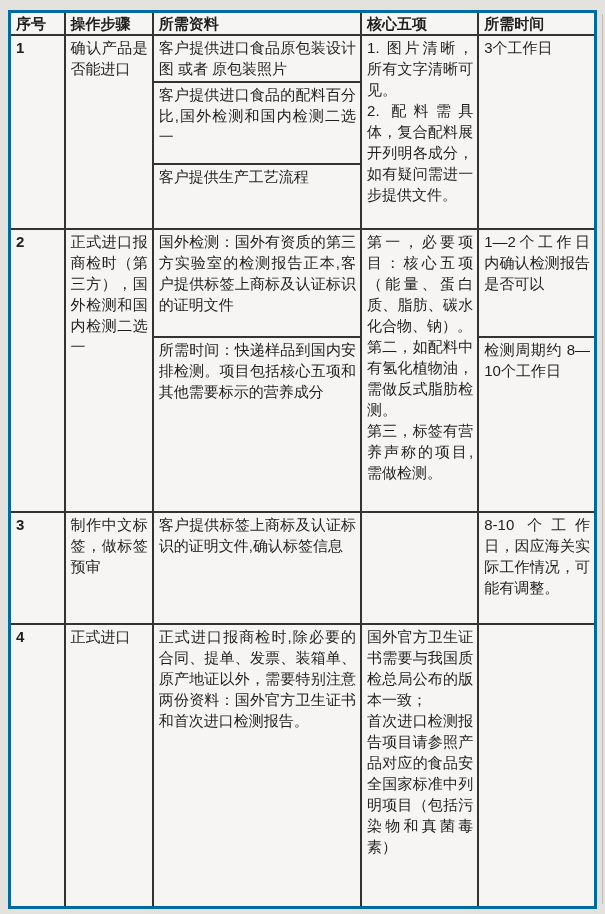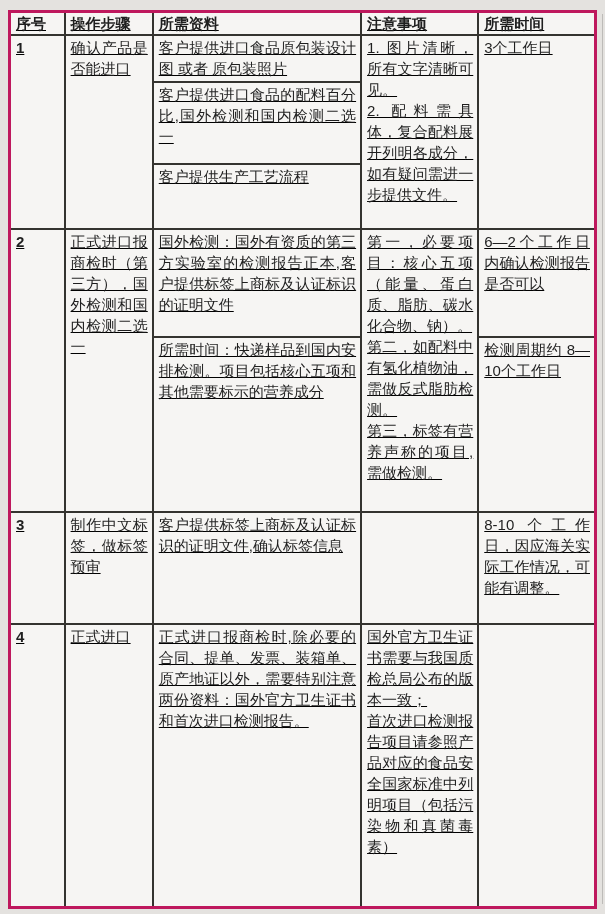--- a/index.html
+++ b/index.html
@@ -17,22 +17,21 @@
     height: 914px;
   }
   table.proc {
     position: absolute;
     left: 8px;
     top: 10px;
     width: 589px;
     border-collapse: collapse;
     table-layout: fixed;
     background: #f6f5f3;
-    border: 3px solid #be185d;
-    text-decoration: underline;
+    border: 3px solid #0369a1;
   }
   th, td {
     border: 2px solid #34332f;
     vertical-align: top;
     padding: 1px 4px 2px 5px;
     font-size: 15px;
     line-height: 21px;
     color: #1f1f1f;
     overflow: hidden;
     word-break: break-all;
@@ -75,21 +74,21 @@
       <col style="width:208px">
       <col style="width:117px">
       <col style="width:117px">
     </colgroup>
 
     <tbody>
         <tr class="h-hdr">
       <th>序号</th>
       <th>操作步骤</th>
       <th>所需资料</th>
-      <th>注意事项</th>
+      <th>核心五项</th>
       <th>所需时间</th>
     </tr>
 
     <tr class="h-r1a">
       <td class="num" rowspan="3">1</td>
       <td class="just" rowspan="3">确认产品是否能进口</td>
       <td class="just">客户提供进口食品原包装设计图 或者 原包装照片</td>
       <td class="just pre" rowspan="3">1. 图片清晰，所有文字清晰可见。
 2. 配料需具体，复合配料展开列明各成分，如有疑问需进一步提供文件。</td>
       <td rowspan="3">3个工作日</td>
@@ -101,21 +100,21 @@
       <td class="just">客户提供生产工艺流程</td>
     </tr>
 
     <tr class="h-r2a">
       <td class="num" rowspan="2">2</td>
       <td class="just" rowspan="2">正式进口报商检时（第三方），国外检测和国内检测二选一</td>
       <td class="just">国外检测：国外有资质的第三方实验室的检测报告正本,客户提供标签上商标及认证标识的证明文件</td>
       <td class="just pre" rowspan="2">第一，必要项目：核心五项（能量、蛋白质、脂肪、碳水化合物、钠）。
 第二，如配料中有氢化植物油，需做反式脂肪检测。
 第三，标签有营养声称的项目,需做检测。</td>
-      <td class="just">6—2个工作日内确认检测报告是否可以</td>
+      <td class="just">1—2个工作日内确认检测报告是否可以</td>
     </tr>
     <tr class="h-r2b">
       <td class="just">所需时间：快递样品到国内安排检测。项目包括核心五项和其他需要标示的营养成分</td>
       <td class="just">检测周期约 8—10个工作日</td>
     </tr>
 
     <tr class="h-r3">
       <td class="num">3</td>
       <td class="just">制作中文标签，做标签预审</td>
       <td class="just">客户提供标签上商标及认证标识的证明文件,确认标签信息</td>

